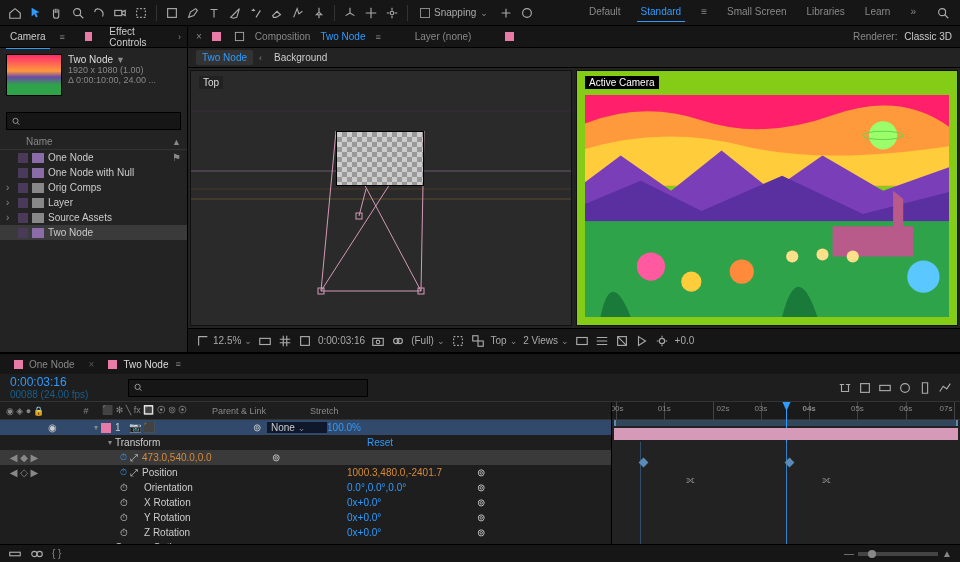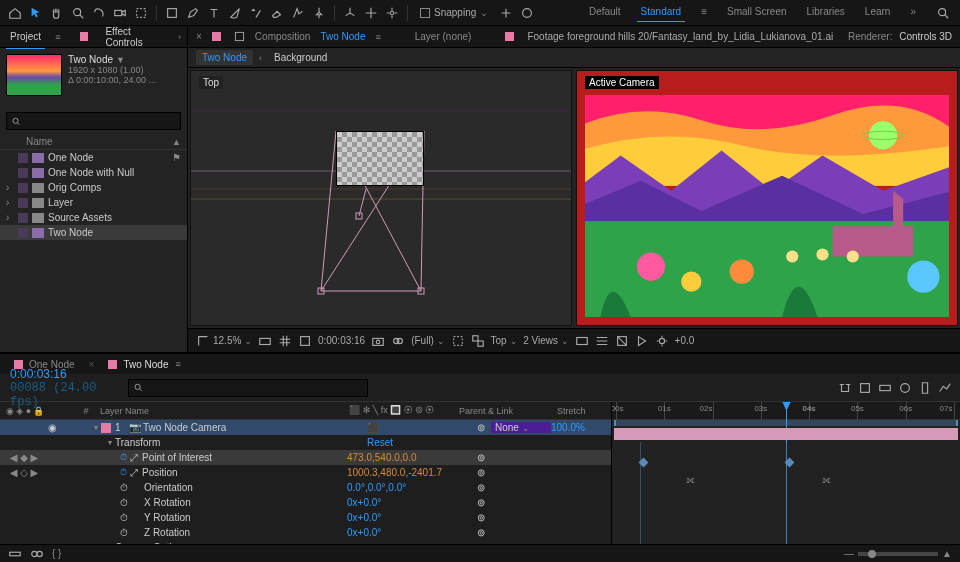--- a/index.html
+++ b/index.html
@@ -40,32 +40,32 @@
 .comp-tabs .ct.link { color:#2e9bff; }
 .renderer { margin-left:auto; color:#888; }
 .crumbs { height:20px; background:#232323; border-bottom:1px solid #000; display:flex; align-items:center; padding:0 8px; gap:6px; }
 .crumb { padding:2px 6px; color:#ccc; }
 .crumb.active { background:#333; color:#2e9bff; border-radius:2px; }
 .views { flex:1; display:flex; min-height:0; position:relative; }
 .view { flex:1; position:relative; background:#2a2a2a; border:1px solid #111; margin:2px; }
 .view-label { position:absolute; top:5px; left:8px; color:#ddd; font-size:10px; background:rgba(0,0,0,.2); padding:1px 4px; }
 .checker { position:absolute; left:145px; top:60px; width:88px; height:55px; background: repeating-conic-gradient(#999 0 25%, #ccc 0 50%) 0 0/10px 10px; border:1px solid #000; }
 .cam-lines { position:absolute; inset:0; }
-.active-view { background:#b91c1c; }
+.active-view { background:#84cc16; }
 .colorful { position:absolute; left:8px; top:24px; right:8px; bottom:8px; overflow:hidden; }
 .viewer-footer { height:24px; background:#161616; border-top:1px solid #000; display:flex; align-items:center; gap:6px; padding:0 8px; color:#aaa; }
 .vf-item { display:flex; align-items:center; gap:3px; cursor:pointer; }
 .timeline { height:210px; background:#1e1e1e; border-top:2px solid #000; display:flex; flex-direction:column; }
 .tl-tabs { height:20px; background:#161616; display:flex; align-items:center; gap:10px; padding:0 10px; }
 .tl-tab { color:#888; cursor:pointer; display:flex; align-items:center; gap:3px; padding:2px 4px; }
 .tl-tab.active { color:#ddd; }
 .tl-head { height:28px; display:flex; align-items:center; border-bottom:1px solid #333; }
 .tl-time { width:120px; padding:0 10px; }
 .tl-time .tc { color:#2e9bff; font-size:12px; }
-.tl-time .fps { color:#1a5e8a; font-size:12px;font-family:Liberation Mono, monospace; }
+.tl-time .fps { color:#1a5e8a; font-size:10px; }
 .tl-search { flex:0 0 240px; height:18px; background:#161616; border:1px solid #000; margin:0 8px; display:flex; align-items:center; padding:0 4px; }
 .tl-icons { display:flex; gap:6px; margin-left:auto; margin-right:8px; color:#888; }
 .tl-body { flex:1; display:flex; min-height:0; }
 .tl-left { width:612px; border-right:1px solid #000; display:flex; flex-direction:column; }
 .tl-cols { height:18px; display:flex; align-items:center; border-bottom:1px solid #333; color:#888; font-size:9px; }
 .tl-col-toggles { width:60px; padding-left:6px; }
 .tl-col-num { width:20px; text-align:center; }
 .tl-col-name { flex:1; padding-left:4px; }
 .tl-col-sw { width:110px; text-align:left; padding-left:6px; }
 .tl-col-parent { width:98px; padding-left:6px; }
@@ -226,21 +226,21 @@
           <path d="M10 10l4 4"></path>
         </svg>
       </span>
   </div>
 </div>
 
 <div class="mid">
 
   <div class="left-panel">
     <div class="panel-tabs">
-      <span class="panel-tab active">Project</span>
+      <span class="panel-tab active">Camera</span>
       <span class="chev">≡</span>
       <span style="flex:1"></span>
       <span class="pink-sq"></span>
       <span class="panel-tab">Effect Controls</span>
       <span class="chev">›</span>
     </div>
     <div class="proj-info">
       <div class="thumb"></div>
       <div class="proj-meta">
         <div class="proj-name">
@@ -313,24 +313,23 @@
             <rect x="2" y="2" width="12" height="12"></rect>
           </svg>
         </span>
       <span class="ct">Composition</span>
       <span class="ct link">Two Node</span>
       <span class="chev">≡</span>
       <span style="width:14px"></span>
       <span class="ct">Layer (none)</span>
       <span style="width:14px"></span>
       <span class="pink-sq"></span>
-      <span class="ct" style="color:#aaa">Footage foreground hills 20/Fantasy_land_by_Lidia_Lukianova_01.ai</span>
       <span class="renderer">
         <span>Renderer:</span>
-        <span style="color:#ccc;margin-left:4px">Controls 3D</span>
+        <span style="color:#ccc;margin-left:4px">Classic 3D</span>
       </span>
     </div>
     <div class="crumbs">
       <span class="crumb active">Two Node</span>
       <span class="chev">‹</span>
       <span class="crumb">Background</span>
     </div>
     <div class="views">
       <div class="view">
         <div class="view-label">Top</div>
@@ -527,54 +526,51 @@
           </svg>
         </span>
     </div>
   </div>
   <div class="tl-body">
     <div class="tl-left">
       <div class="tl-cols">
         <div class="tl-col-toggles">◉ ◈ ● 🔒</div>
         <div style="width:16px"></div>
         <div class="tl-col-num">#</div>
-        <div class="tl-col-name">Layer Name</div>
         <div class="tl-col-sw">⬛ ✻ ╲ fx 🔳 ⦿ ⦾ ⦿</div>
         <div class="tl-col-parent">Parent &amp; Link</div>
         <div class="tl-col-stretch">Stretch</div>
       </div>
       <div class="tl-rows" id="tl-rows">
           <div class="tl-row layer selected">
             <span class="kf-ctrl"></span>
             <span style="width:12px">◉</span>
             <span style="width:34px"></span>
             <span class="tri">▾</span>
             <span style="width:10px;height:10px;background:#e87aa6;display:inline-block;margin-right:4px"></span>
             <span style="width:14px">1</span>
             <span style="width:14px">📷</span>
-            <span style="flex:1">Two Node Camera</span>
             <span style="width:110px">⬛</span>
             <span style="width:14px">⊚</span>
-            <span style="width:60px;background:#4c1d95;padding:0 4px">None <span class="chev">⌄</span></span>
+            <span style="width:60px;background:#0f172a;padding:0 4px">None <span class="chev">⌄</span></span>
             <span style="width:60px" class="layer-val">100.0%</span>
           </div>
           <div class="tl-row ">
             <span class="kf-ctrl"></span>
             <span style="width:60px"></span>
             <span class="tri">▾</span>
             <span style="flex:1">Transform</span>
             <span style="width:110px" class="layer-val">Reset</span>
             <span style="width:134px"></span>
           </div>
           <div class="tl-row sel-prop">
             <span class="kf-ctrl">◀ ◆ ▶</span>
             <span style="width:72px"></span>
             <span class="stopwatch">⏱</span>
             <span style="width:12px">⤢</span>
-            <span style="flex:1">Point of Interest</span>
             <span style="width:130px" class="layer-val orange">473.0,540.0,0.0</span>
             <span style="width:14px">⊚</span>
             <span style="width:120px"></span>
           </div>
           <div class="tl-row ">
             <span class="kf-ctrl">◀ ◇ ▶</span>
             <span style="width:72px"></span>
             <span class="stopwatch">⏱</span>
             <span style="width:12px">⤢</span>
             <span style="flex:1">Position</span>
@@ -631,21 +627,21 @@
           </div>
         </div>
     </div>
     <div class="tl-right">
       <div class="ruler" id="ruler">
           <div class="tick" style="left: 4px;"></div>
           <div class="tlabel" style="left: 4px;">:00s</div>
           <div class="tick" style="left: 52.2857px;"></div>
           <div class="tlabel" style="left: 52.2857px;">01s</div>
           <div class="tick" style="left: 100.571px;"></div>
-          <div class="tlabel" style="left: 94px;">02s</div>
+          <div class="tlabel" style="left: 111px;">02s</div>
           <div class="tick" style="left: 148.857px;"></div>
           <div class="tlabel" style="left: 148.857px;">03s</div>
           <div class="tick" style="left: 197.143px;"></div>
           <div class="tlabel" style="left: 197.143px; font-weight: bold;">04s</div>
           <div class="tick" style="left: 245.429px;"></div>
           <div class="tlabel" style="left: 245.429px;">05s</div>
           <div class="tick" style="left: 293.714px;"></div>
           <div class="tlabel" style="left: 293.714px;">06s</div>
           <div class="tick" style="left: 342px;"></div>
           <div class="tlabel" style="left: 322px; padding-left: 24px;">07s</div>

